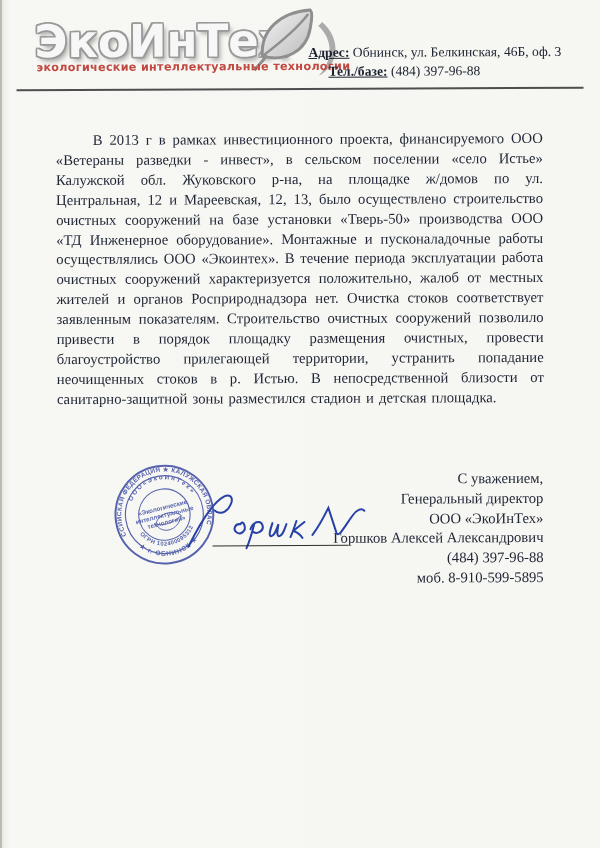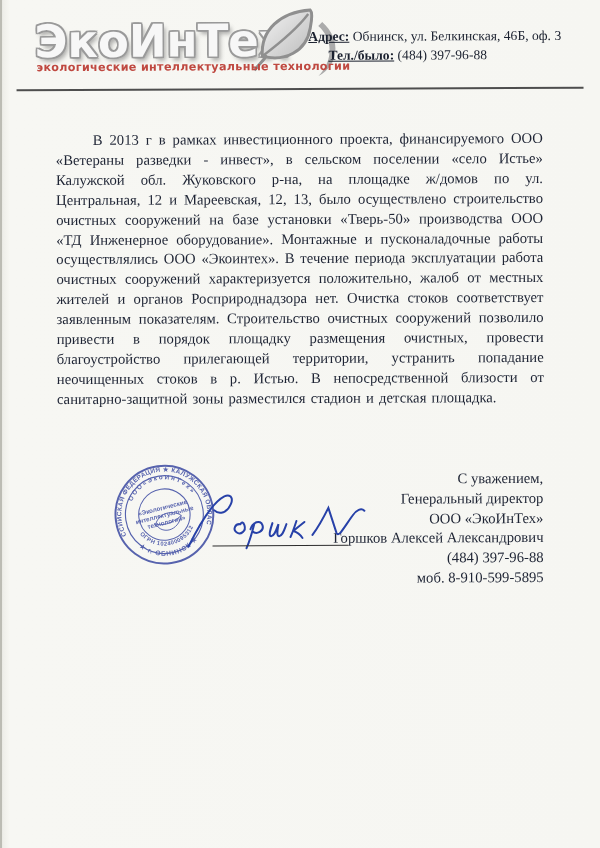--- a/index.html
+++ b/index.html
@@ -35,21 +35,21 @@
   }
   .logo-mark{position:absolute;left:212px;top:-4px;}
   .tagline{
     position:absolute;left:4px;top:52px;width:280px;
     font-family:"DejaVu Sans", sans-serif;
     font-weight:bold;font-size:11.2px;letter-spacing:0.3px;
     color:#bf4840;white-space:nowrap;
   }
   
   .contact{
-    position:absolute;left:310px;top:28px;width:278px;
+    position:absolute;left:310px;top:44px;width:278px;
     font-size:13.6px;line-height:18.5px;color:#1c2230;
   }
   .contact .lbl{font-weight:bold;text-decoration:underline;}
   .contact .line2{padding-left:20px;}
   .rule{
     position:absolute;left:18px;top:88px;width:567px;height:0;
     border-top:2px solid #4e4e4e;
   }
   
   .letter-body{
@@ -105,21 +105,21 @@
       </div>
       <div class="tagline">экологические интеллектуальные технологии</div>
     </div>
 
     <div class="contact">
       <div class="line1">
         <span class="lbl">Адрес:</span>
         <span>Обнинск, ул. Белкинская, 46Б, оф. 3</span>
       </div>
       <div class="line2">
-        <span class="lbl">Тел./было:</span>
+        <span class="lbl">Тел./базе:</span>
         <span>(484) 397-96-88</span>
       </div>
     </div>
 
     <div class="rule"></div>
 
     <div class="letter-body">
       <p>В 2013 г в рамках инвестиционного проекта, финансируемого ООО «Ветераны разведки - инвест», в сельском поселении «село Истье» Калужской обл. Жуковского р-на, на площадке ж/домов по ул. Центральная, 12 и Мареевская, 12, 13, было осуществлено строительство очистных сооружений на базе установки «Тверь-50» производства ООО «ТД Инженерное оборудование». Монтажные и пусконаладочные работы осуществлялись ООО «Экоинтех». В течение периода эксплуатации работа очистных сооружений характеризуется положительно, жалоб от местных жителей и органов Росприроднадзора нет. Очистка стоков соответствует заявленным показателям. Строительство очистных сооружений позволило привести в порядок площадку размещения очистных, провести благоустройство прилегающей территории, устранить попадание неочищенных стоков в р. Истью. В непосредственной близости от санитарно-защитной зоны разместился стадион и детская площадка.</p>
     </div>
 

